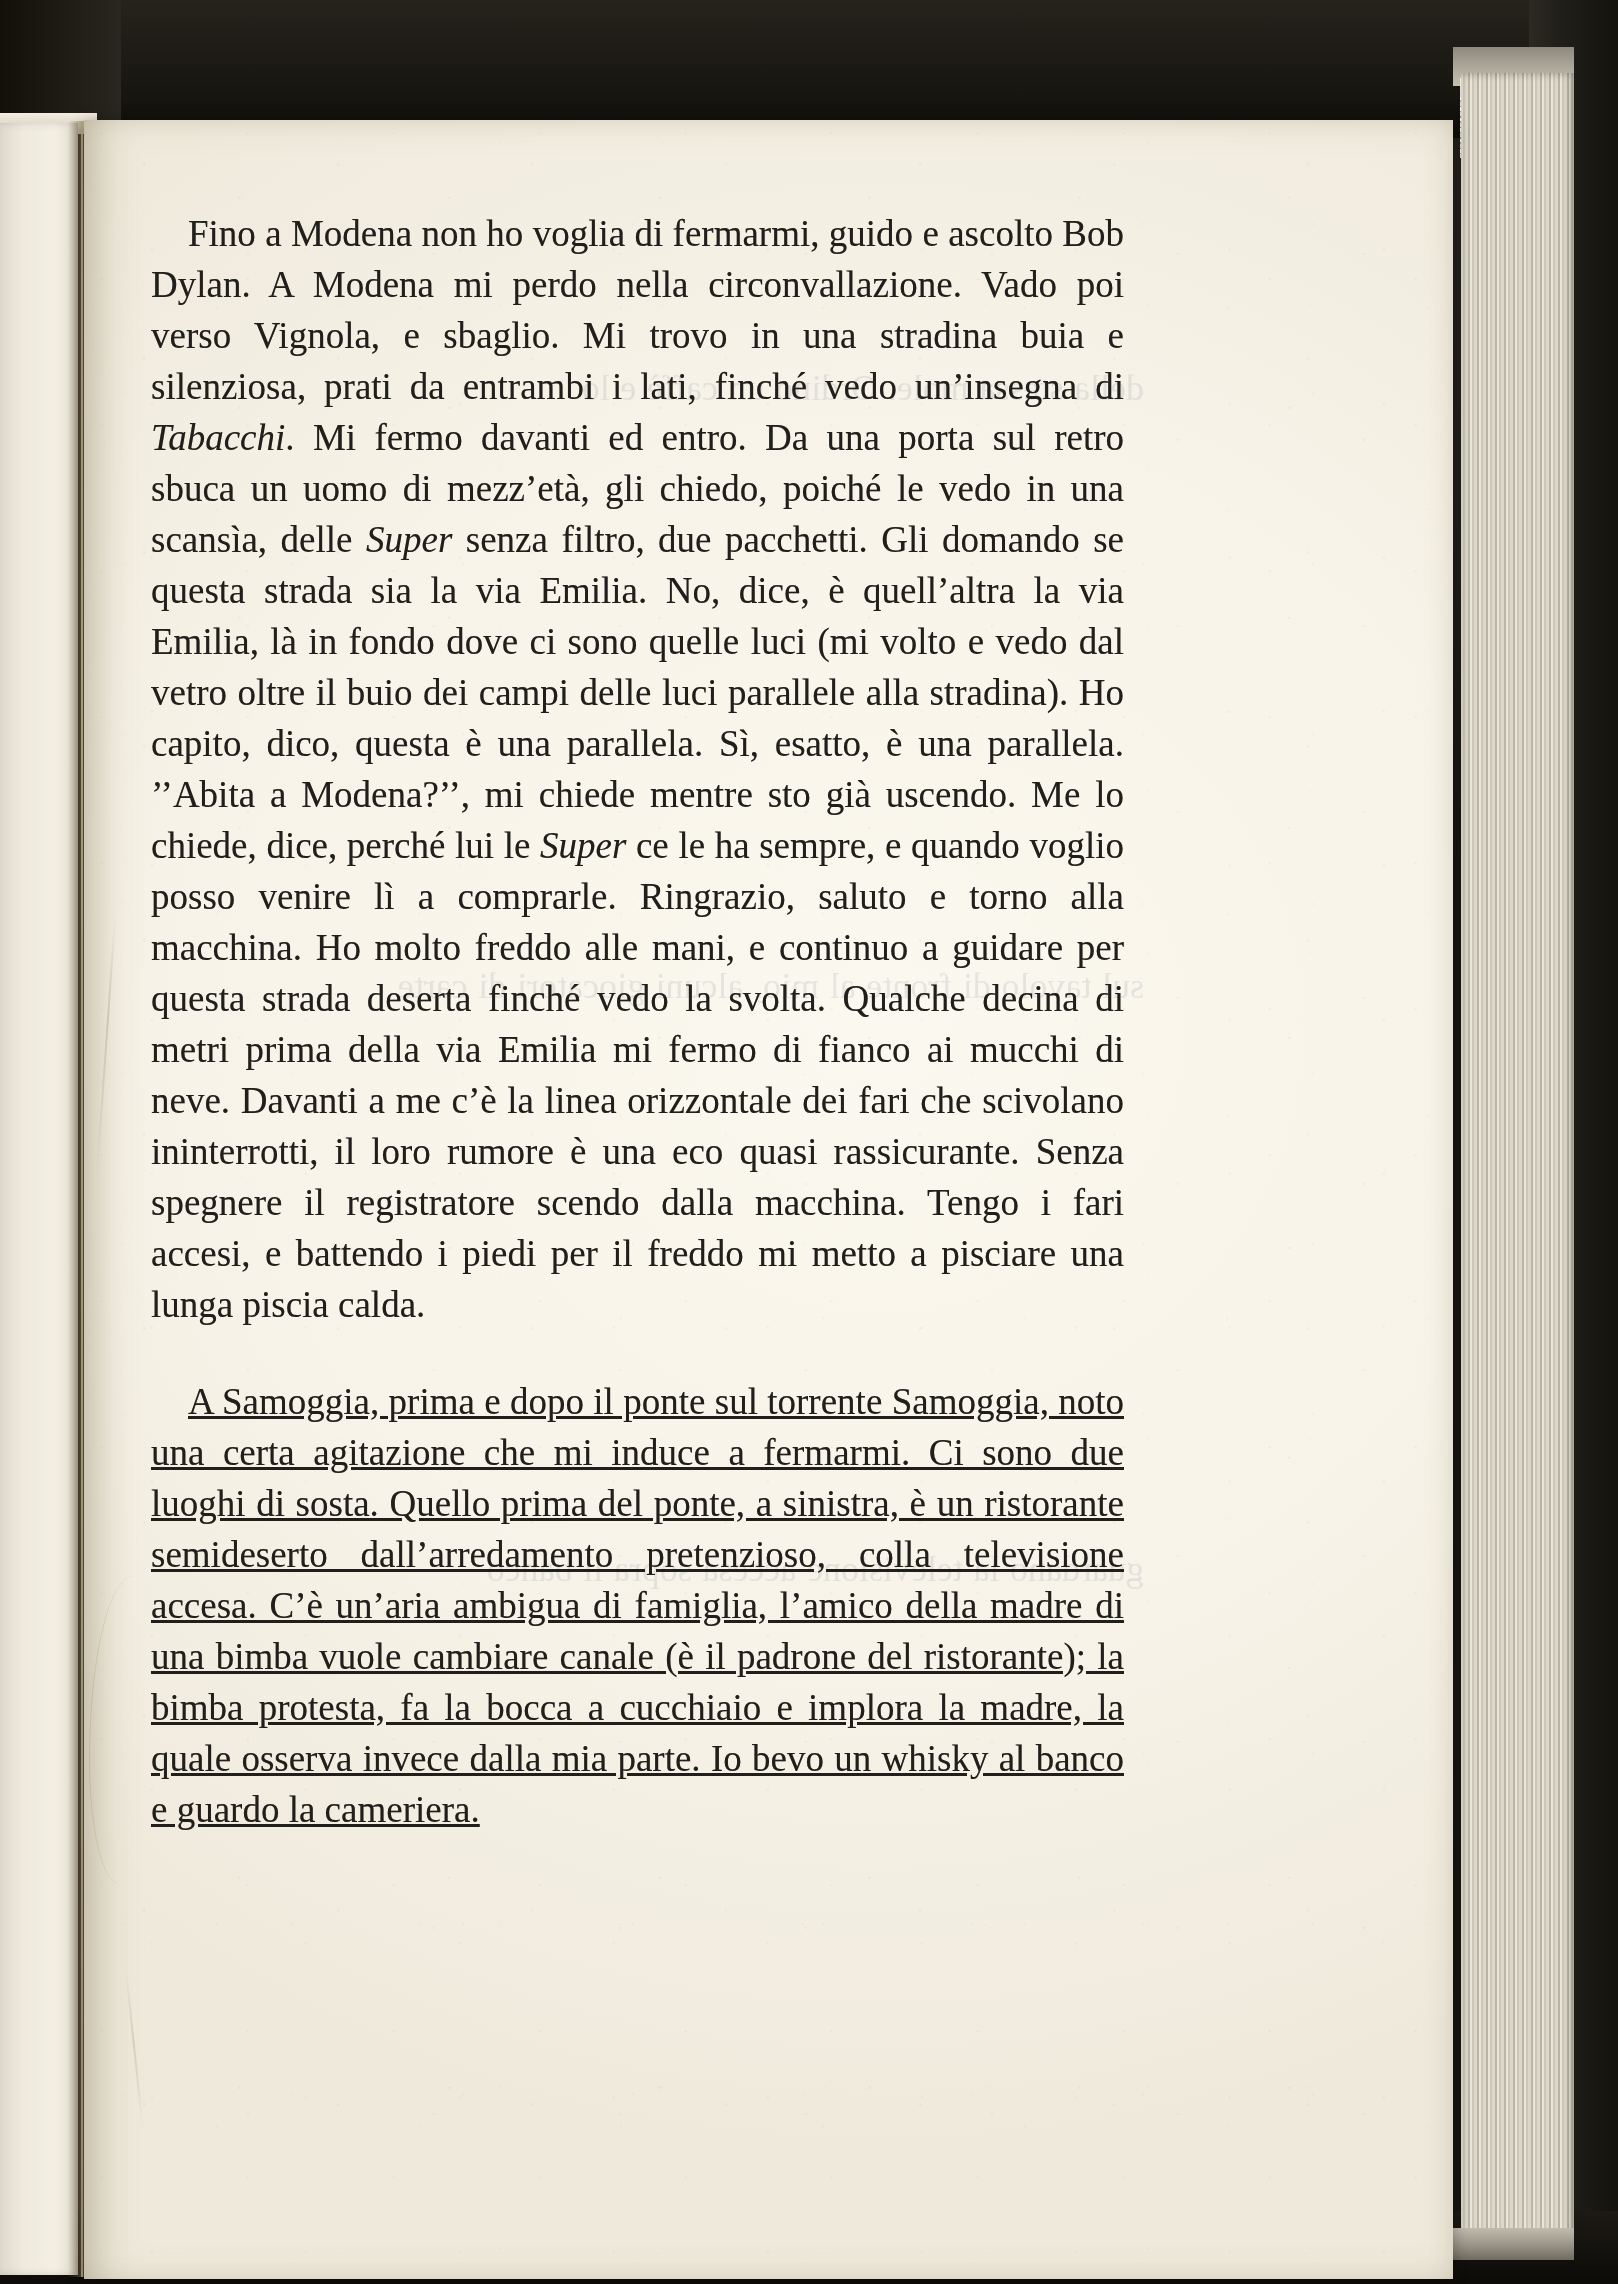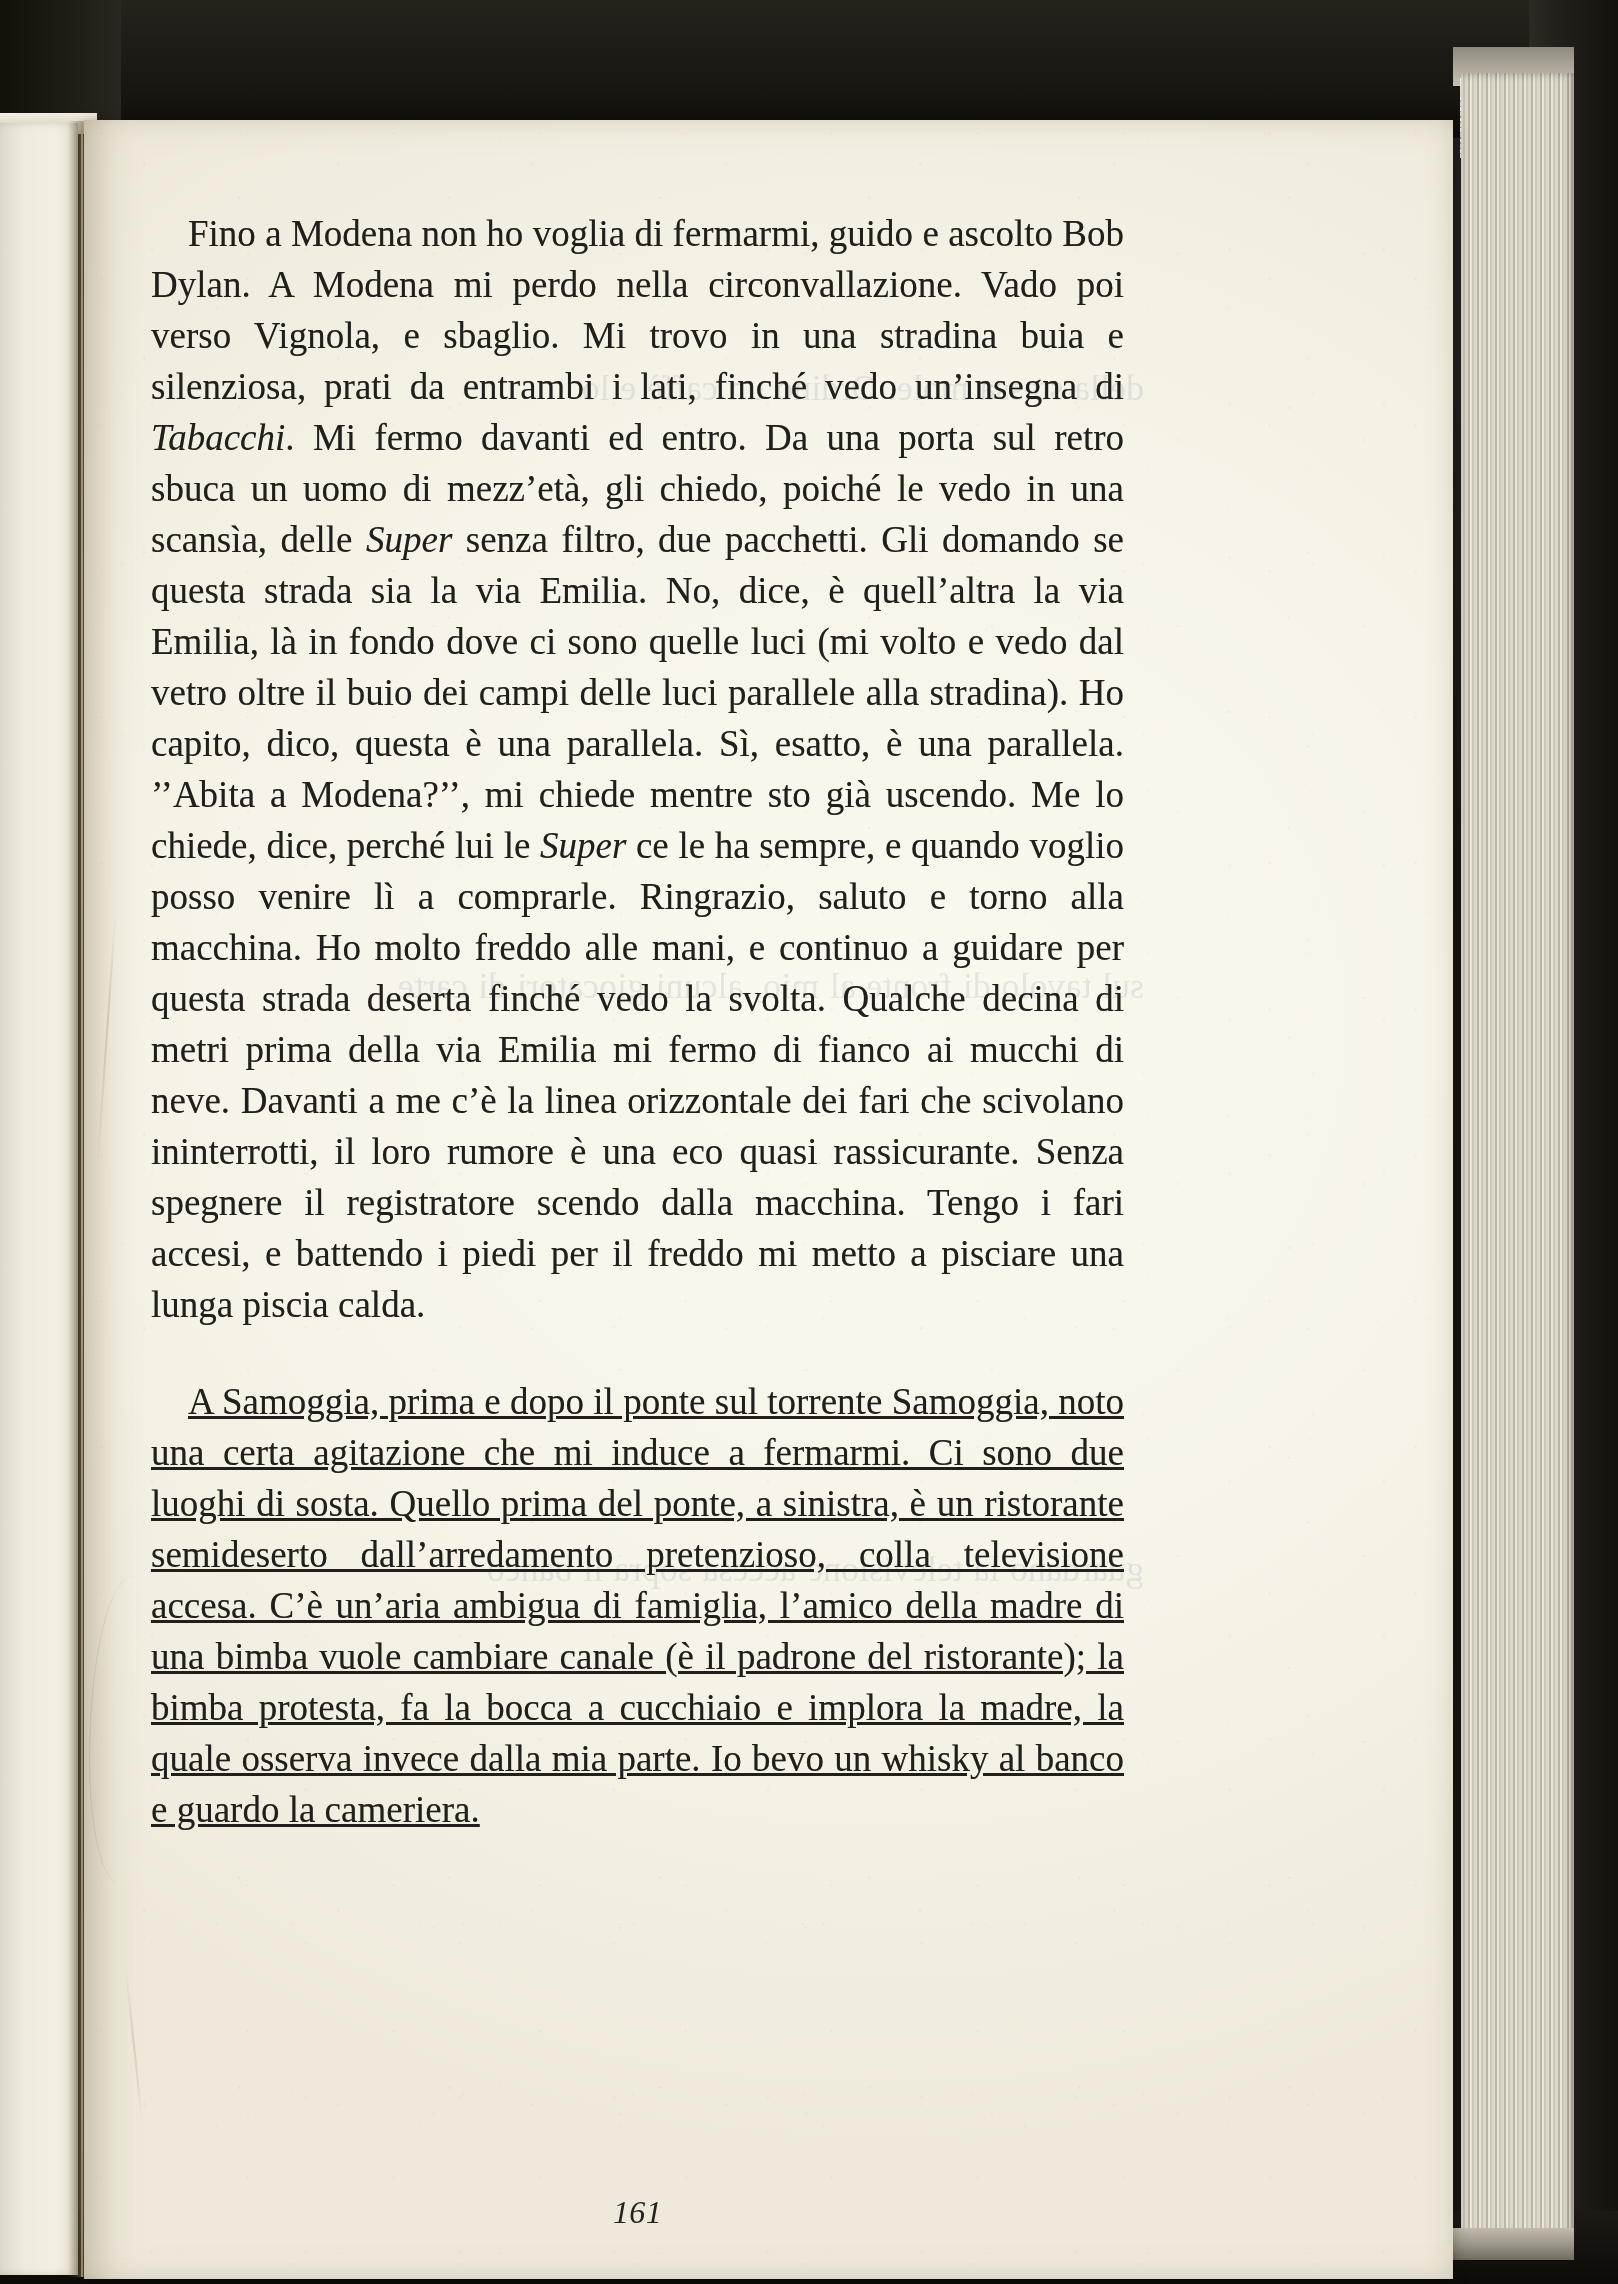--- a/index.html
+++ b/index.html
@@ -291,18 +291,17 @@
       <div class="ghost-block" style="top:841px;">sul tavolo di fronte al mio, alcuni giocatori di carte</div>
       <div class="ghost-block" style="top:1424px;">guardano la televisione accesa sopra il banco</div>
     </div>
 
     <div class="textblock">
 
       <p class="body"><span>Fino a Modena non ho voglia di fermarmi, guido e ascolto Bob Dylan. A Modena mi perdo nella circonvallazione. Vado poi verso Vignola, e sbaglio. Mi trovo in una stradina buia e silenziosa, prati da entrambi i lati, finché vedo un’insegna di </span><i>Tabacchi</i><span>. Mi fermo davanti ed entro. Da una porta sul retro sbuca un uomo di mezz’età, gli chiedo, poiché le vedo in una scansìa, delle </span><i>Super</i><span> senza filtro, due pacchetti. Gli domando se questa strada sia la via Emilia. No, dice, è quell’altra la via Emilia, là in fondo dove ci sono quelle luci (mi volto e vedo dal vetro oltre il buio dei campi delle luci parallele alla stradina). Ho capito, dico, questa è una parallela. Sì, esatto, è una parallela. ’’Abita a Modena?’’, mi chiede mentre sto già uscendo. Me lo chiede, dice, perché lui le </span><i>Super</i><span> ce le ha sempre, e quando voglio posso venire lì a comprarle. Ringrazio, saluto e torno alla macchina. Ho molto freddo alle mani, e continuo a guidare per questa strada deserta finché vedo la svolta. Qualche decina di metri prima della via Emilia mi fermo di fianco ai mucchi di neve. Davanti a me c’è la linea orizzontale dei fari che scivolano ininterrotti, il loro rumore è una eco quasi rassicurante. Senza spegnere il registratore scendo dalla macchina. Tengo i fari accesi, e battendo i piedi per il freddo mi metto a pisciare una lunga piscia calda.</span></p>
 
       <p class="body"><span>A Samoggia, prima e dopo il ponte sul torrente Samoggia, noto una certa agitazione che mi induce a fermarmi. Ci sono due luoghi di sosta. Quello prima del ponte, a sinistra, è un ristorante semideserto dall’arredamento pretenzioso, colla televisione accesa. C’è un’aria ambigua di famiglia, l’amico della madre di una bimba vuole cambiare canale (è il padrone del ristorante); la bimba protesta, fa la bocca a cucchiaio e implora la madre, la quale osserva invece dalla mia parte. Io bevo un whisky al banco e guardo la cameriera.</span></p>
 
-      <div class="folio">161</div>
     </div>
 
   </div>
 </div>
 
 
 </body></html>

